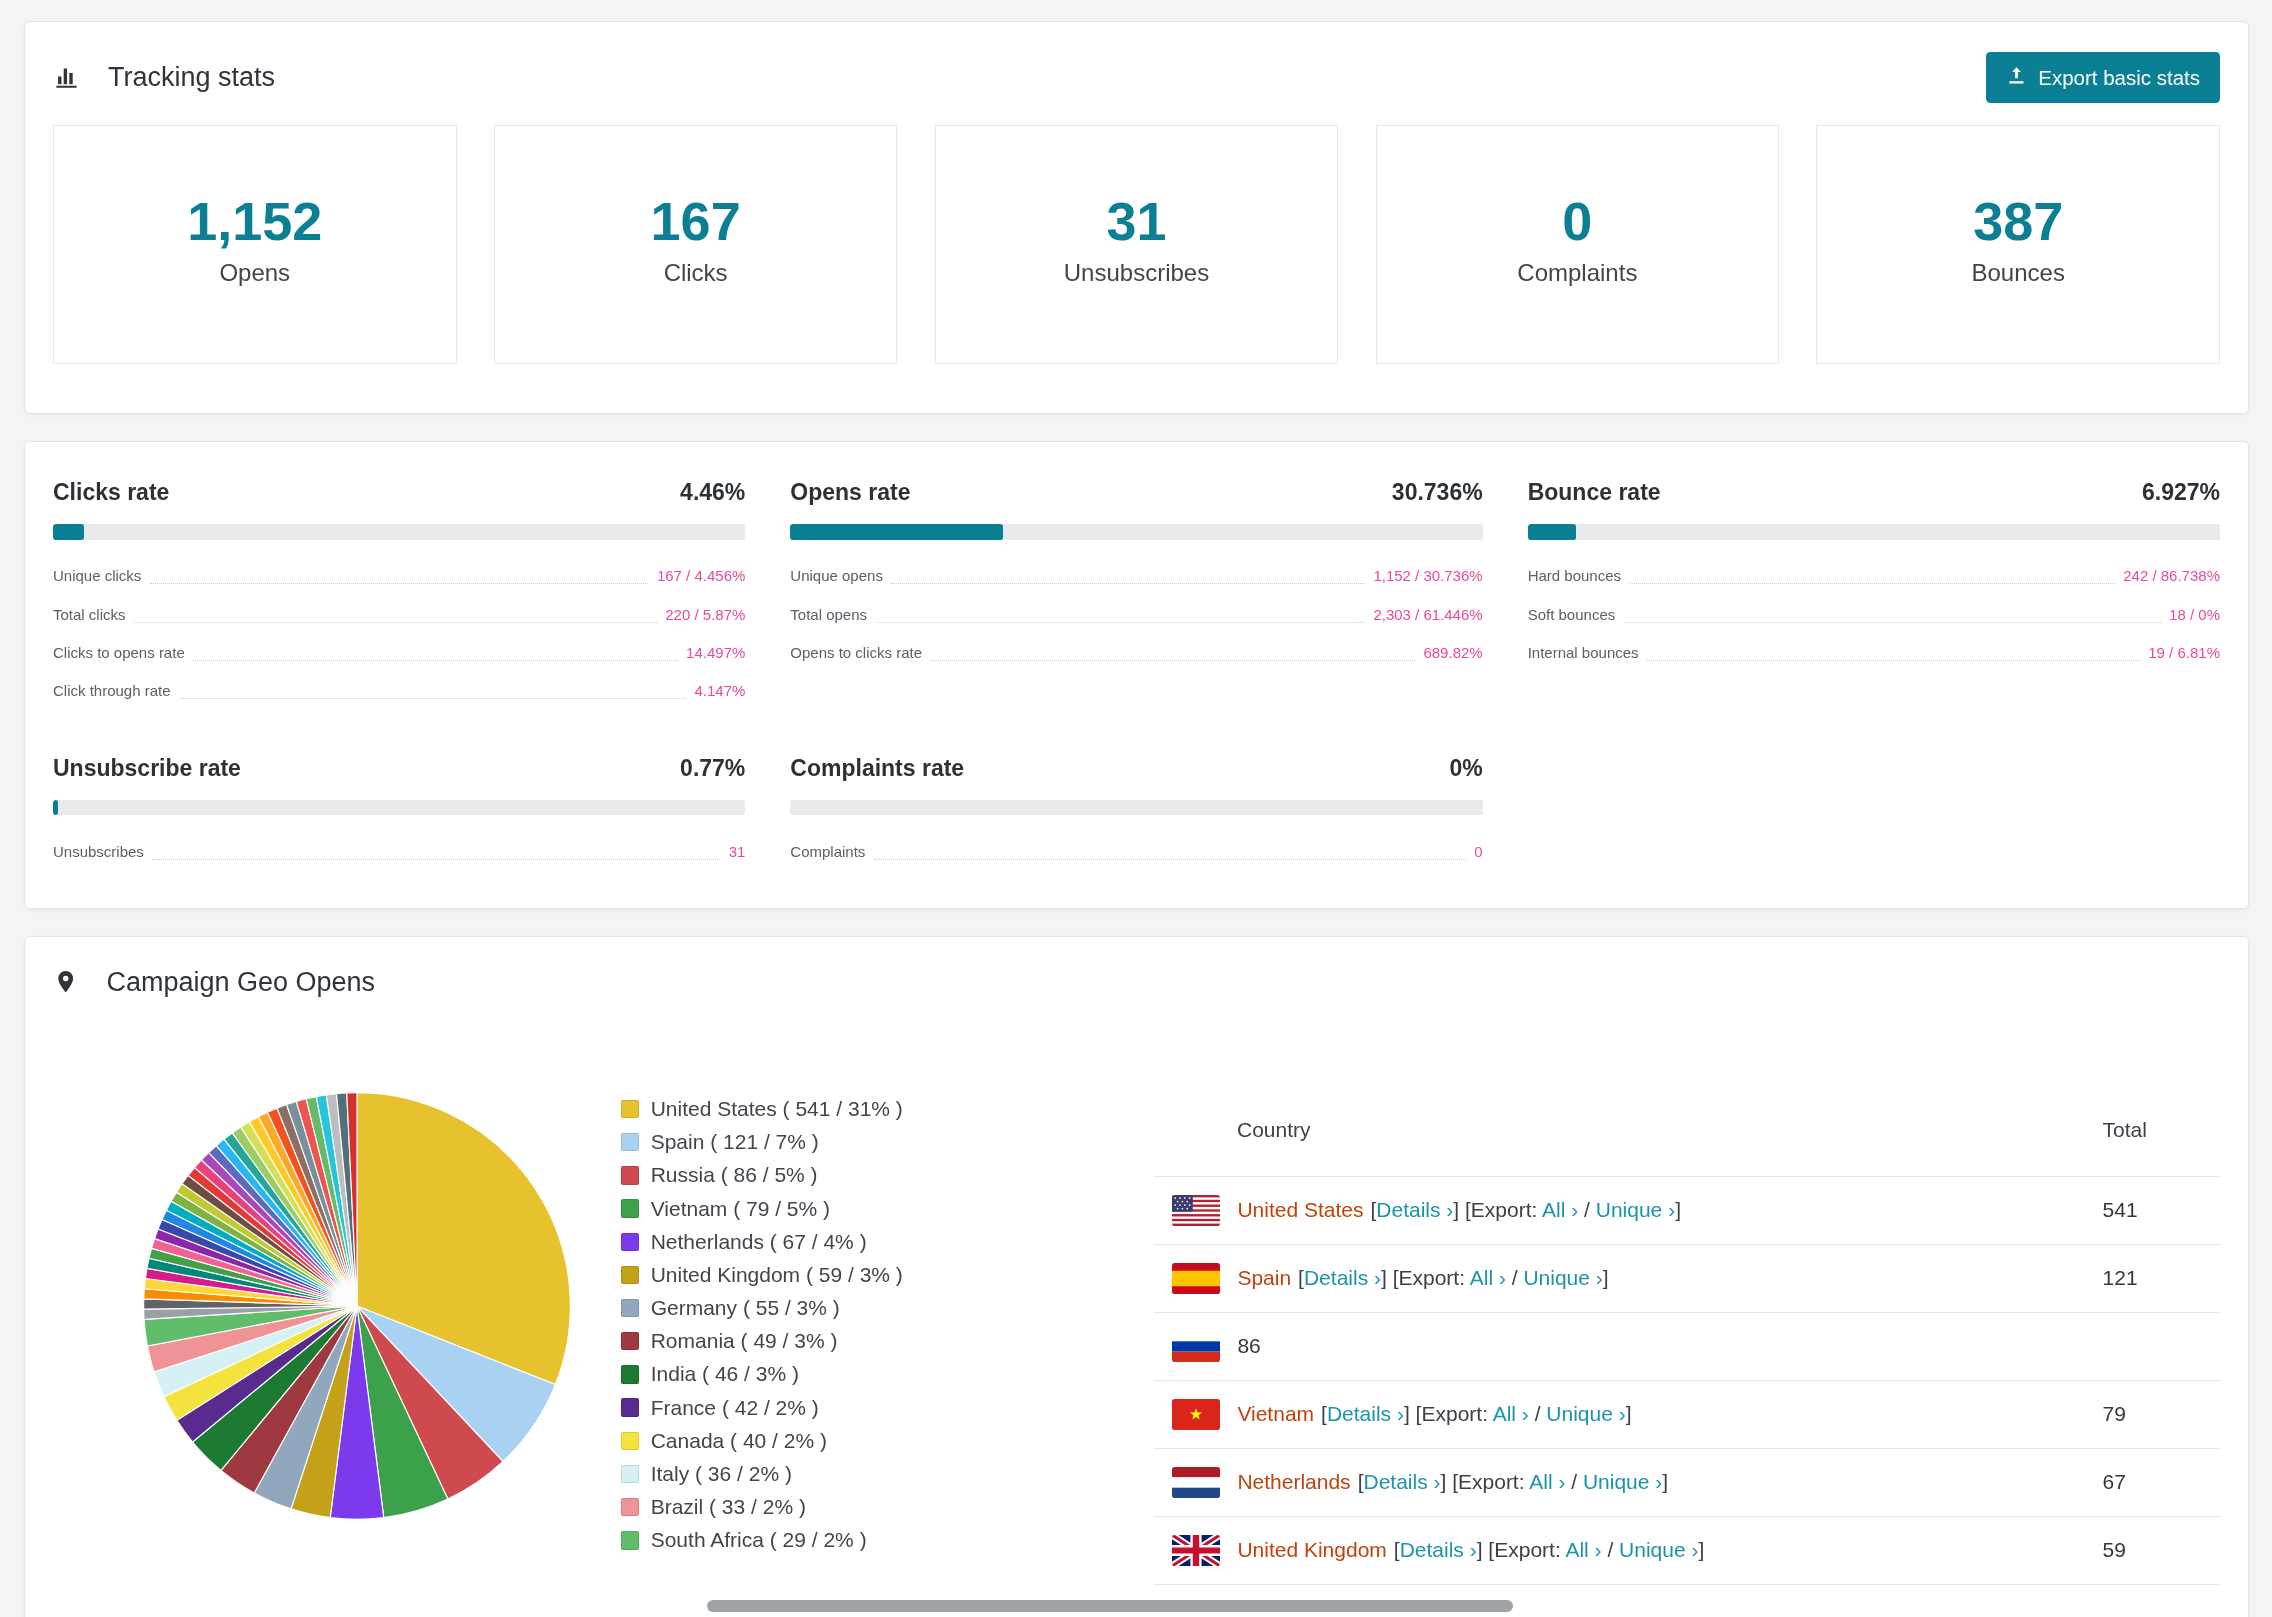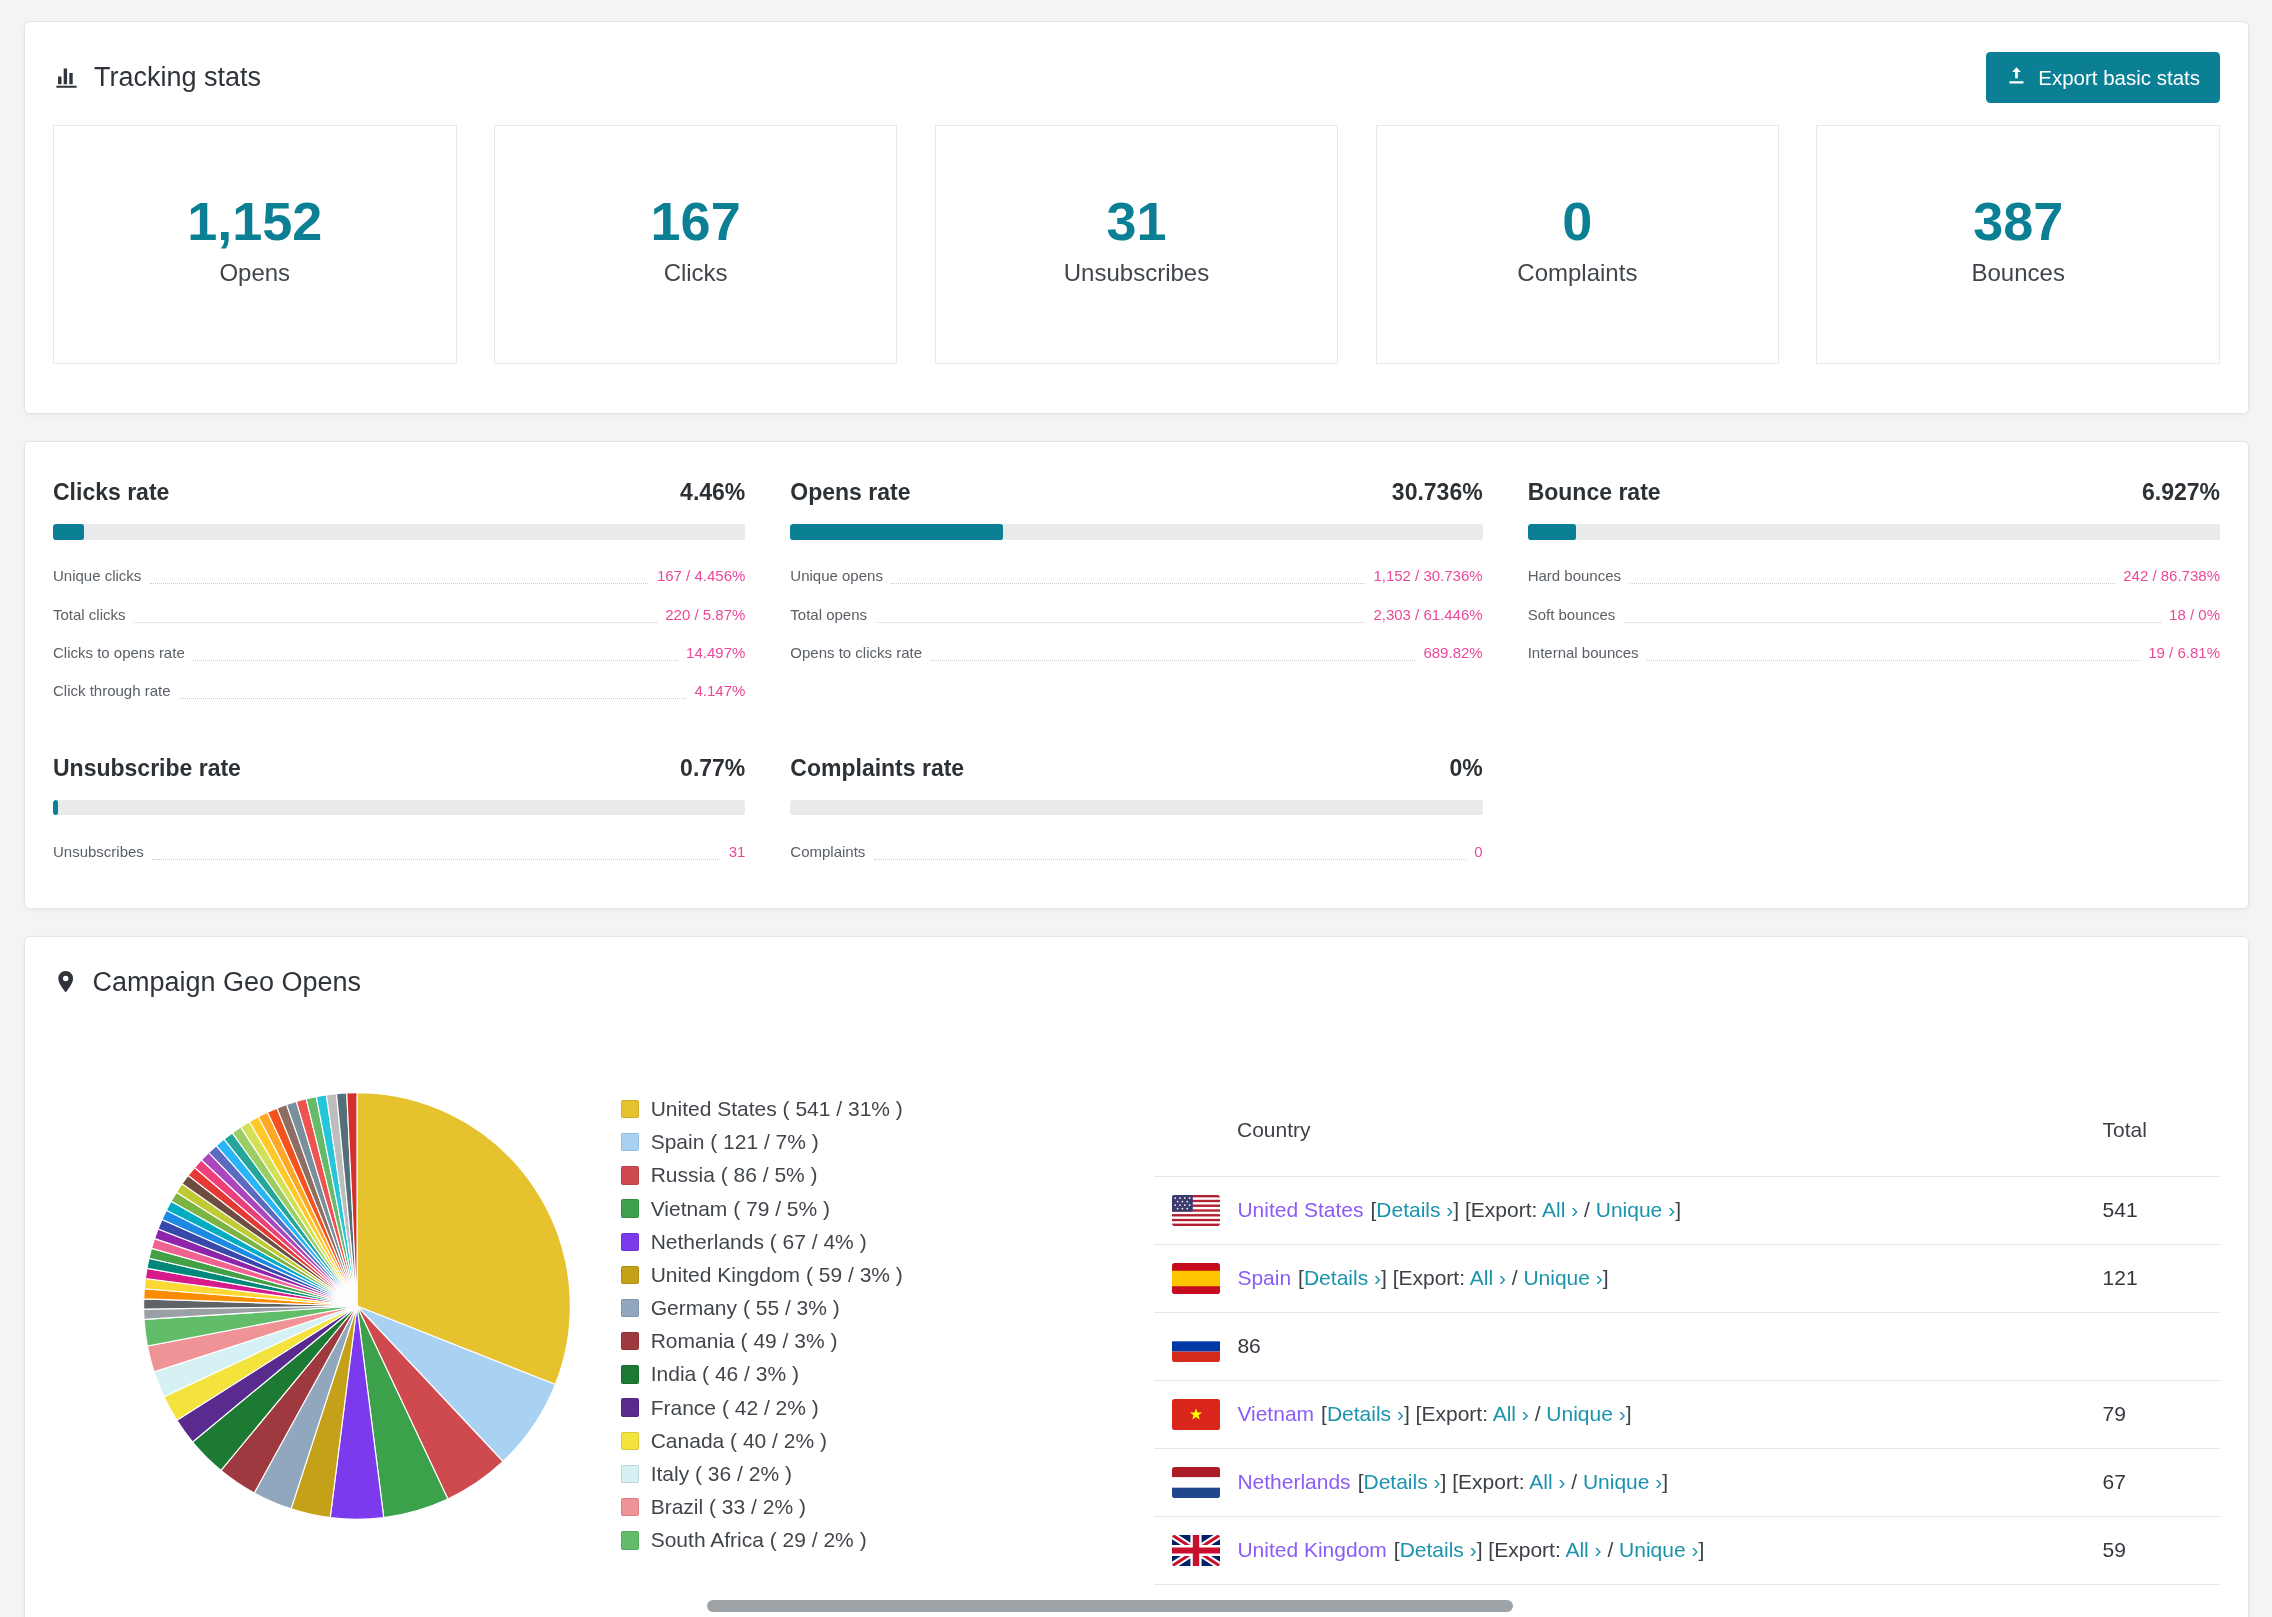--- a/index.html
+++ b/index.html
@@ -25,21 +25,21 @@
     box-shadow:0 1.4px 4.2px rgba(0,0,0,.04);
   }
   .card + .card{margin-top:27px;}
 
   
   .card-head{
     display:flex;justify-content:space-between;align-items:center;
     padding:30px 28px 18.4px;
   }
   .card-title{
-    display:flex;align-items:center;gap:14px;
+    display:flex;align-items:center;gap:28px;
     font-size:27px;font-weight:500;color:#2f343a;
   }
   .card-title .icon{display:inline-flex;align-items:center;}
   .export-btn{
     display:inline-flex;align-items:center;gap:11.3px;
     background:var(--accent);color:#fff;border:none;border-radius:4.2px;
     font-family:inherit;font-size:20.5px;font-weight:500;
     padding:12.7px 20px;cursor:pointer;
   }
 
@@ -87,21 +87,21 @@
   .geo-row{
     display:flex;align-items:center;height:68px;
     padding:0 18.4px;border-bottom:0.7px solid var(--border);
   }
   .flag{
     width:48px;height:31px;margin-right:17px;border-radius:2.8px;overflow:hidden;
     box-shadow:inset 0 0 0 0.7px rgba(0,0,0,.08);flex:none;display:inline-flex;
   }
   .flag svg{display:block;}
   .country-cell{flex:1;white-space:nowrap;}
-  .country-name{color:#8b5cf6;margin-right:7px;}
+  .country-name{color:#c2410c;margin-right:7px;}
   .bracket{color:#3c4147;}
   .geo-link{color:var(--link);text-decoration:none;cursor:pointer;}
   .total-cell{color:#33383e;}
 
   
   .hscroll{
     position:fixed;left:707px;width:806px;height:12px;bottom:5px;
     background:#9ea3a8;border-radius:6.4px;cursor:pointer;
   }
 </style>

